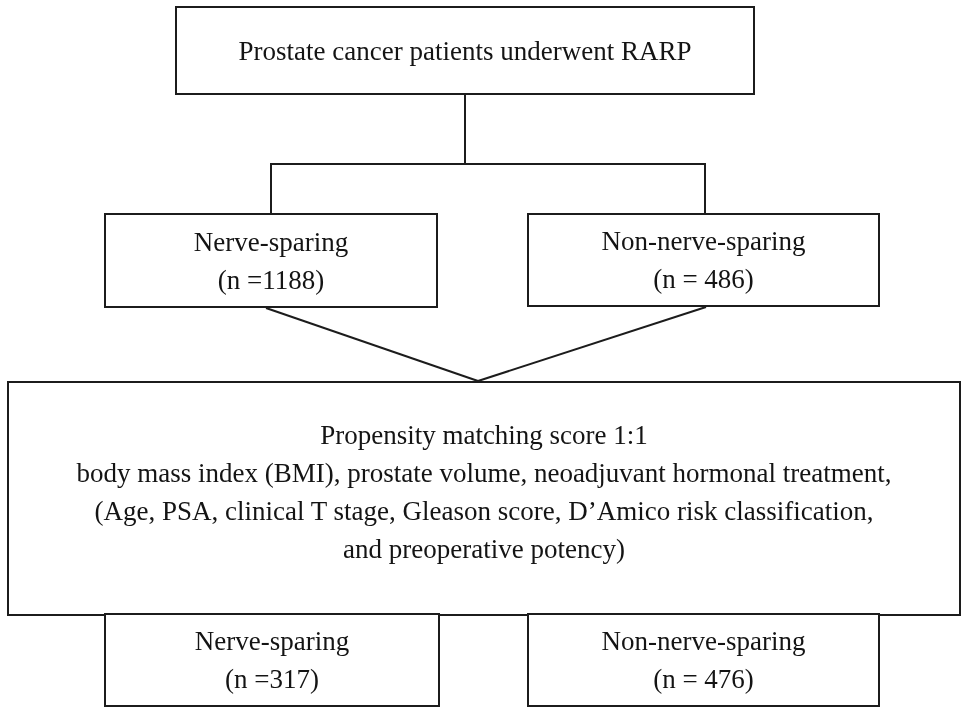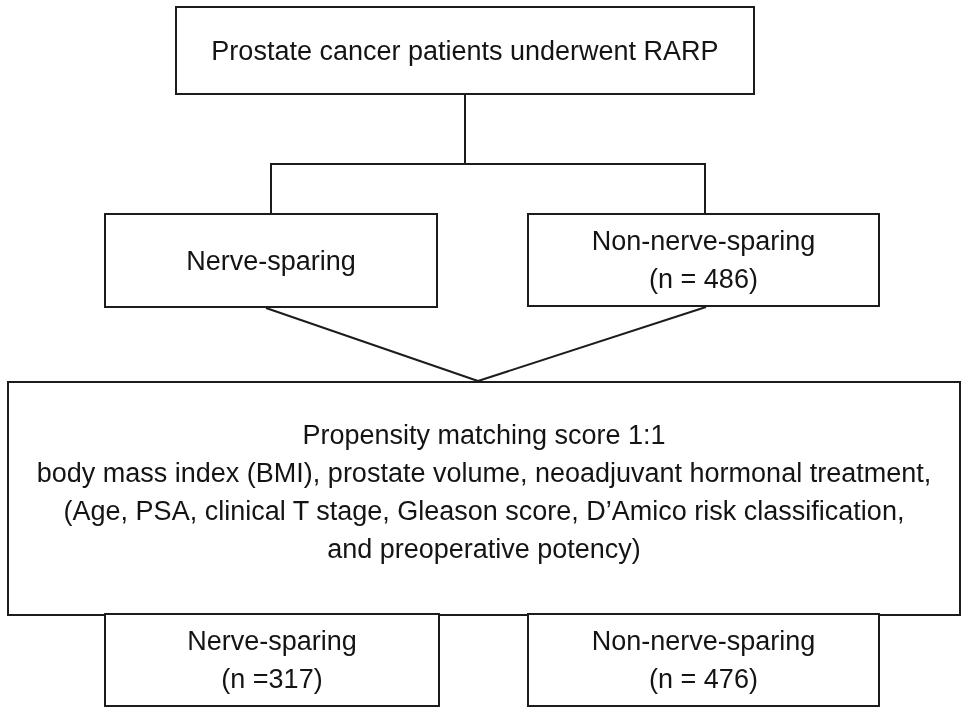--- a/index.html
+++ b/index.html
@@ -5,21 +5,21 @@
   html, body {
     margin: 0;
     padding: 0;
     background: #ffffff;
   }
   .canvas {
     position: relative;
     width: 968px;
     height: 716px;
     background: #ffffff;
-    font-family: Liberation Sans, sans-serif;
+    font-family: Liberation Serif, serif;
     color: #141414;
     overflow: hidden;
   }
   .connectors {
     position: absolute;
     left: 0;
     top: 0;
     width: 968px;
     height: 716px;
     z-index: 1;
@@ -70,20 +70,21 @@
       <line x1="705" y1="562" x2="705" y2="617" shape-rendering="crispEdges"></line>
     </g>
   </svg>
 
   <div class="box" id="box-top">
     <div class="bl">Prostate cancer patients underwent RARP</div>
   </div>
 
   <div class="box" id="box-branch-left">
     <div class="bl">Nerve-sparing</div>
+    <div class="bl">(n =1188)</div>
   </div>
 
   <div class="box" id="box-branch-right">
     <div class="bl">Non-nerve-sparing</div>
     <div class="bl">(n = 486)</div>
   </div>
 
   <div class="box" id="box-matching">
     <div class="bl">Propensity matching score 1:1</div>
     <div class="bl">body mass index (BMI), prostate volume, neoadjuvant hormonal treatment,</div>

